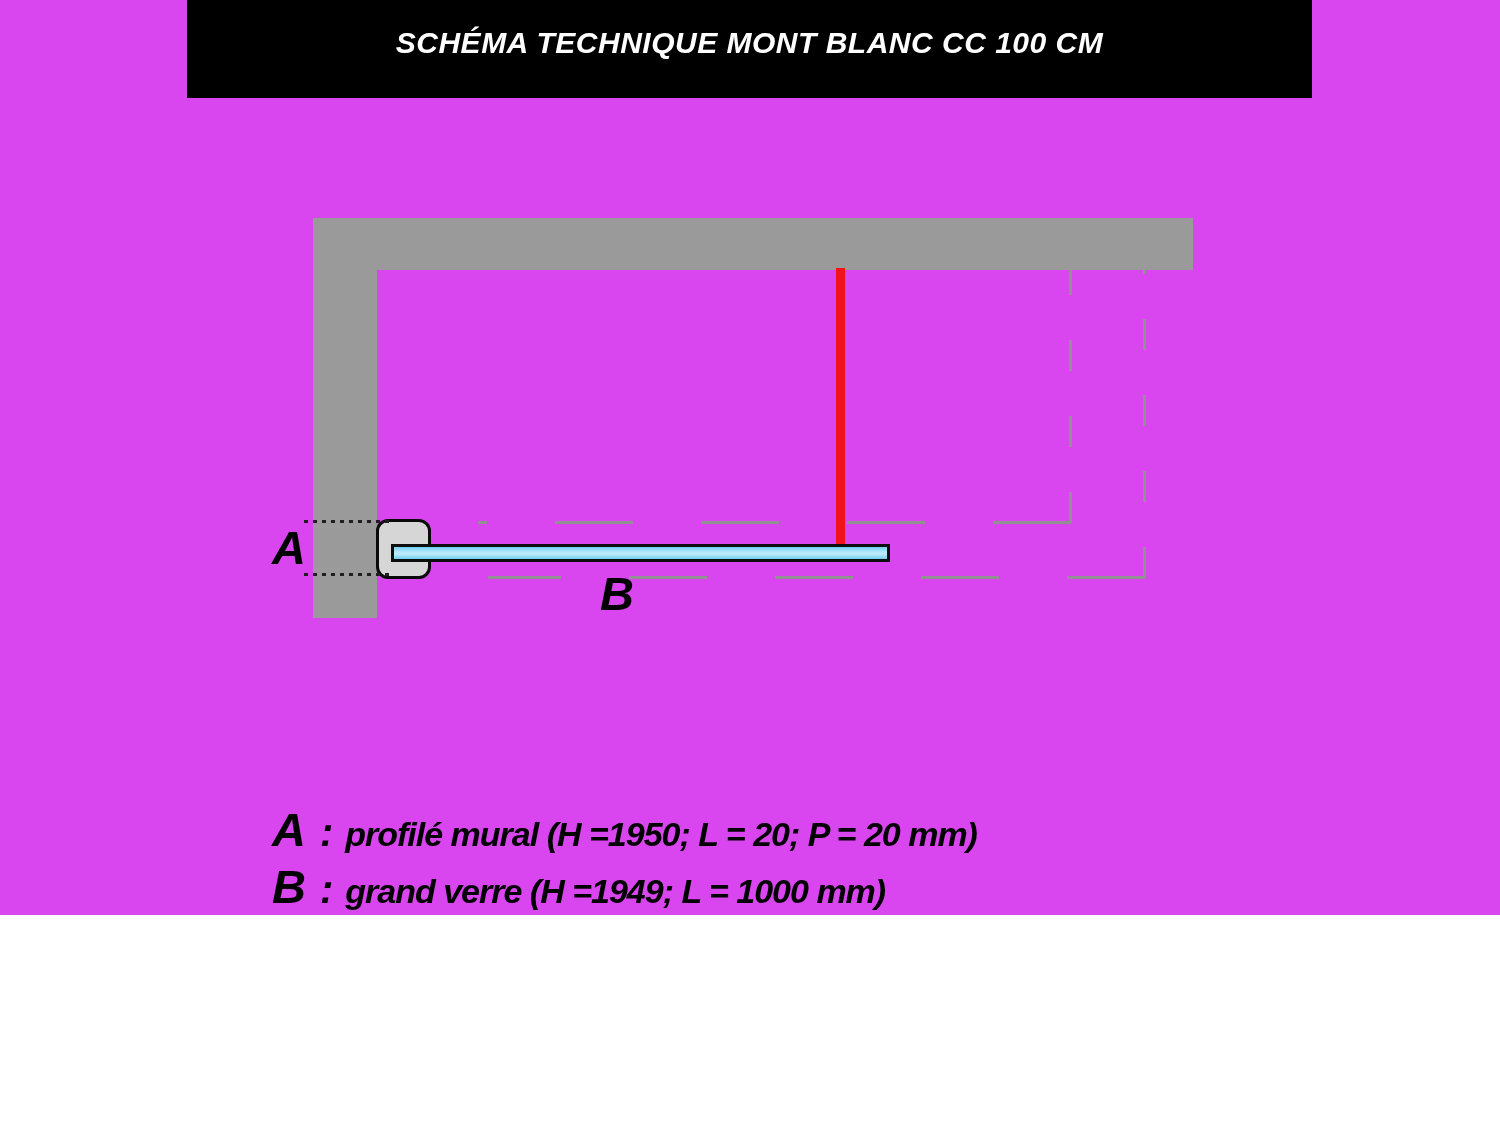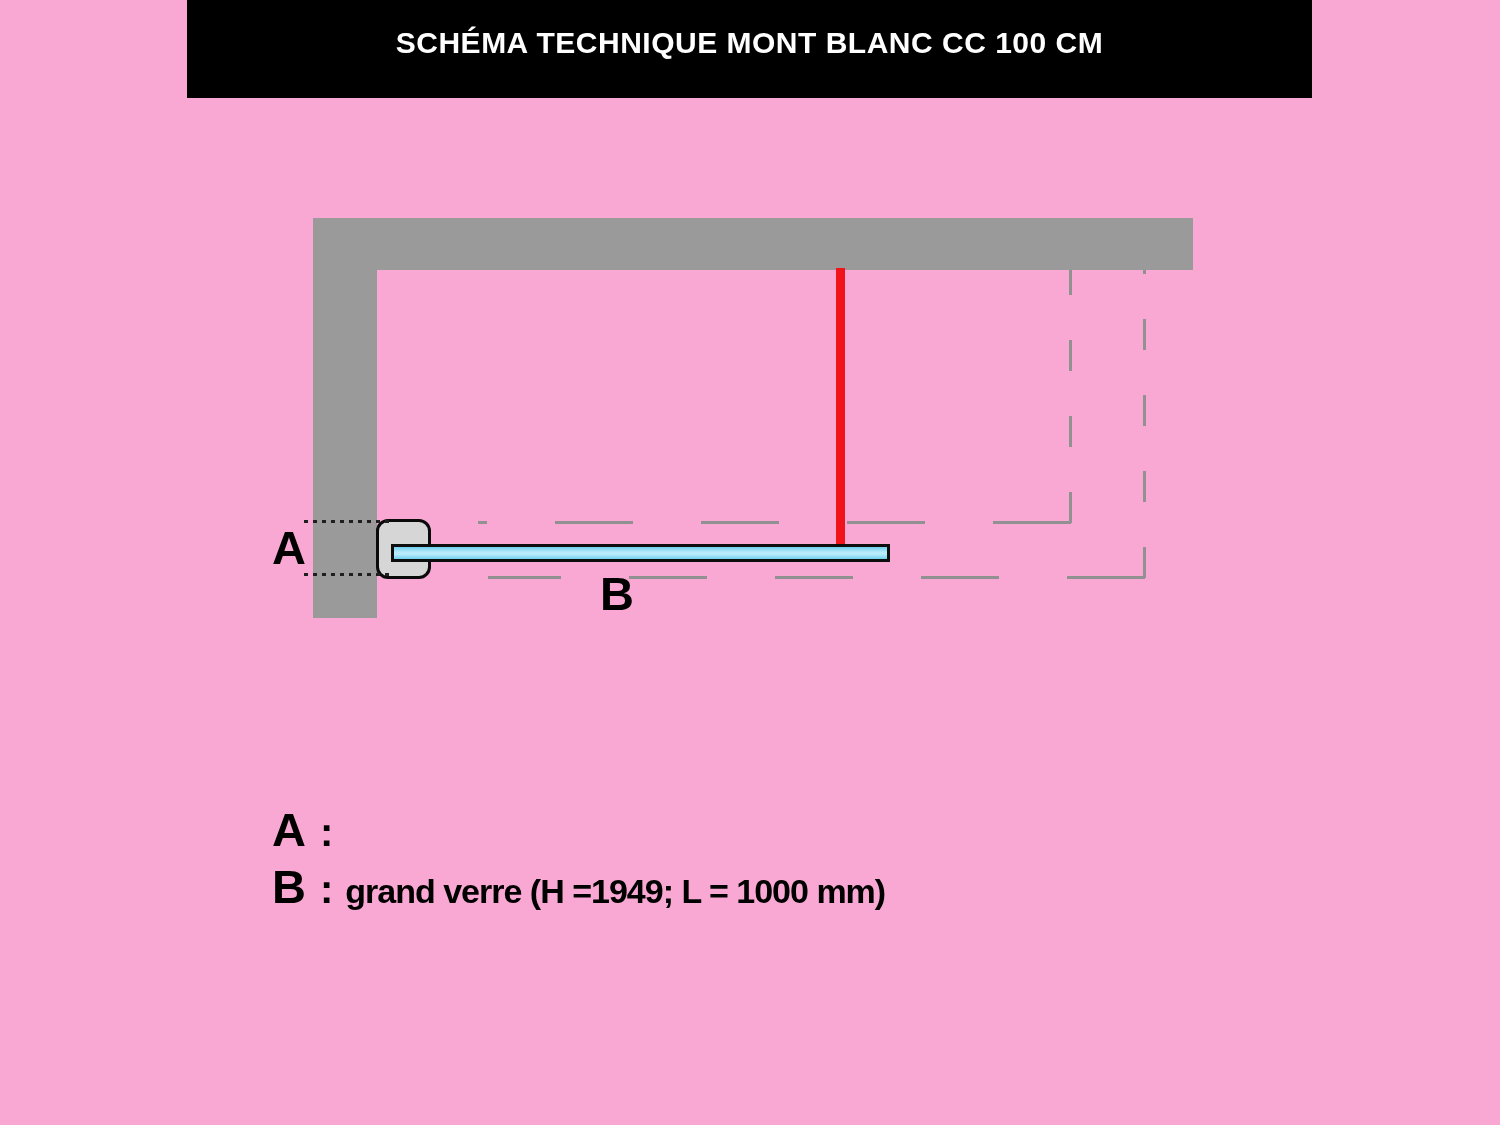--- a/index.html
+++ b/index.html
@@ -1,18 +1,19 @@
 <!DOCTYPE html>
 <html><head>
 <meta charset="utf-8">
 <style>
   html,body{margin:0;padding:0;background:#ffffff;}
   #canvas{
-    position:relative;width:1500px;height:1125px;background:#f9a8d4;overflow:hidden;
+    position:relative;width:1500px;height:915px;background:#d946ef;overflow:hidden;
     font-family:"Liberation Sans",sans-serif;
+    font-style:italic;
     --header_bg:#000000;--header_fg:#ffffff;--wall:#9a9a9a;--profile:#d6d6d6;
     --glass:#6fcfee;--glass_hi:#b9eafb;--glass_border:#0d0d0d;--bar:#f0131a;
     --dash:#919191;--dot:#1f1f1f;--text:#000000;
   }
   .abs{position:absolute;}
 
   
   .header{
     left:187px;top:0;width:1125px;height:98px;background:var(--header_bg);
     display:flex;align-items:center;justify-content:center;padding-bottom:12px;box-sizing:border-box;
@@ -91,20 +92,21 @@
 
   <div class="abs dot-h dot-h1"></div>
   <div class="abs dot-h dot-h2"></div>
 
   <div class="abs dlabel label-a">A</div>
   <div class="abs dlabel label-b">B</div>
 
   <div class="legend-row legend-row-1">
     <span class="legend-key">A</span>
     <span class="legend-sep">:</span>
+    <span class="legend-text">profilé mural (H =1950; L = 20; P = 20 mm)</span>
   </div>
   <div class="legend-row legend-row-2">
     <span class="legend-key">B</span>
     <span class="legend-sep">:</span>
     <span class="legend-text">grand verre (H =1949; L = 1000 mm)</span>
   </div>
 
 </div>
 
 </body></html>

